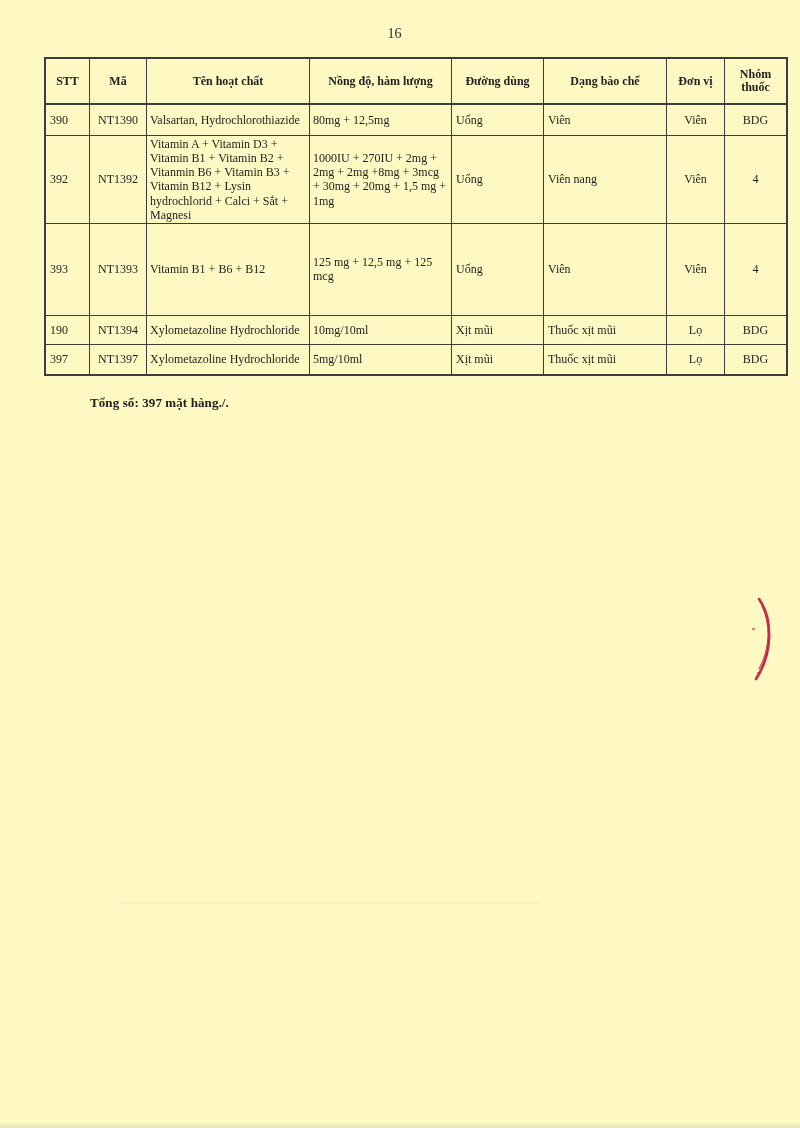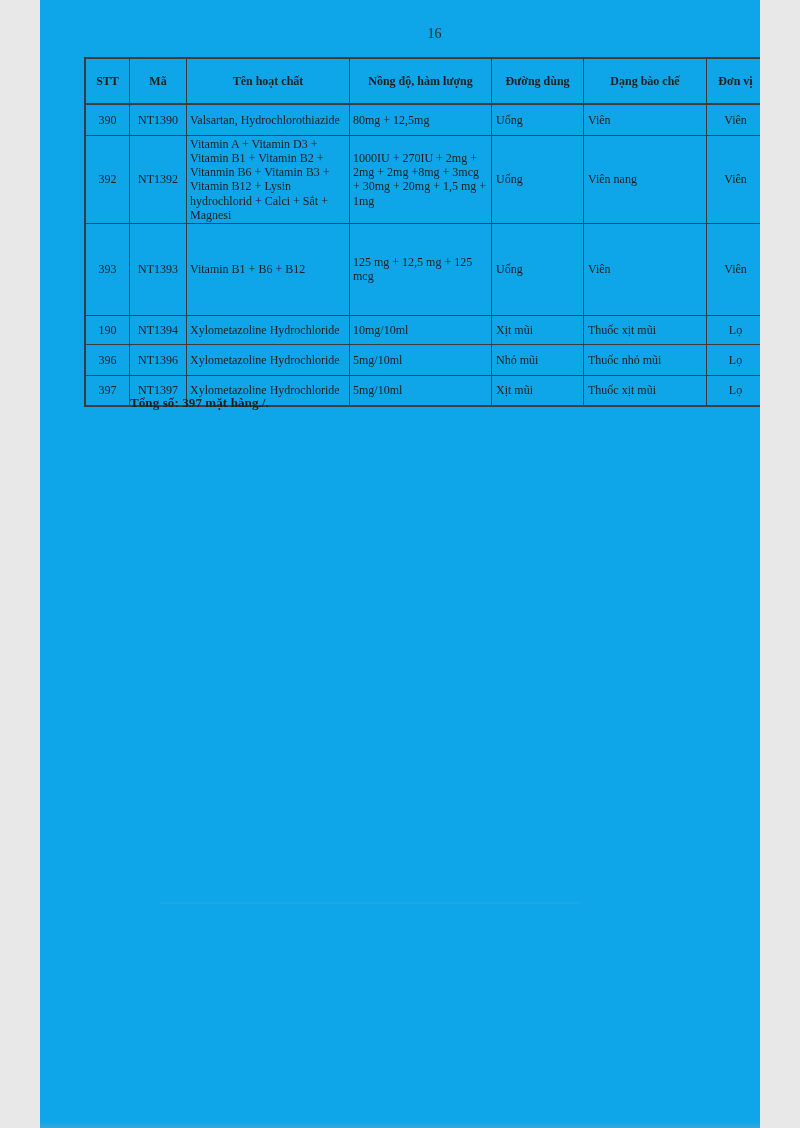--- a/index.html
+++ b/index.html
@@ -2,24 +2,24 @@
 <html><head>
 <meta charset="utf-8">
 <style>
   html, body {
     margin: 0;
     padding: 0;
     background: #e8e8e8;
   }
   .page {
     position: relative;
-    width: 720px;
+    width: 800px;
     height: 1128px;
     margin: 0 auto;
-    background: #0ea5e9;
+    background: #fef9c3;
     overflow: hidden;
     font-family: "Liberation Serif", "DejaVu Serif", serif;
     color: #1f1f1f;
   }
   .page-number {
     position: absolute;
     top: 26px;
     left: 44px;
     width: 701px;
     text-align: center;
@@ -50,21 +50,21 @@
     font-weight: bold;
     text-align: center;
     border-bottom: 2px solid #3c3c3c;
     padding: 9px 2px;
     line-height: 1.1;
   }
   .drug-table tbody tr { height: 31px; }
   .drug-table tbody tr:nth-child(2) { height: 17px; }
   .drug-table tbody tr:nth-child(3) { height: 92px; }
   .drug-table tbody tr:nth-child(4) { height: 29px; }
-  .col-stt       { width: 39px;  text-align: center; }
+  .col-stt       { width: 39px;  text-align: left; }
   .col-ma        { width: 52px;  text-align: center; }
   .col-ten       { width: 158px; text-align: left; }
   .col-nongdo    { width: 137px; text-align: left; }
   .col-duongdung { width: 87px;  text-align: left; }
   .col-dangbaoche{ width: 118px; text-align: left; }
   .col-donvi     { width: 53px;  text-align: center; }
   .col-nhomthuoc { width: 57px;  text-align: center; }
   td.col-ten, td.col-nongdo { padding: 1px 3px; }
   .total-line {
     position: absolute;
@@ -155,30 +155,20 @@
           <td class="col-stt">190</td>
           <td class="col-ma">NT1394</td>
           <td class="col-ten">Xylometazoline Hydrochloride</td>
           <td class="col-nongdo">10mg/10ml</td>
           <td class="col-duongdung">Xịt mũi</td>
           <td class="col-dangbaoche">Thuốc xịt mũi</td>
           <td class="col-donvi">Lọ</td>
           <td class="col-nhomthuoc">BDG</td>
         </tr>
         <tr>
-          <td class="col-stt">396</td>
-          <td class="col-ma">NT1396</td>
-          <td class="col-ten">Xylometazoline Hydrochloride</td>
-          <td class="col-nongdo">5mg/10ml</td>
-          <td class="col-duongdung">Nhỏ mũi</td>
-          <td class="col-dangbaoche">Thuốc nhỏ mũi</td>
-          <td class="col-donvi">Lọ</td>
-          <td class="col-nhomthuoc">BDG</td>
-        </tr>
-        <tr>
           <td class="col-stt">397</td>
           <td class="col-ma">NT1397</td>
           <td class="col-ten">Xylometazoline Hydrochloride</td>
           <td class="col-nongdo">5mg/10ml</td>
           <td class="col-duongdung">Xịt mũi</td>
           <td class="col-dangbaoche">Thuốc xịt mũi</td>
           <td class="col-donvi">Lọ</td>
           <td class="col-nhomthuoc">BDG</td>
         </tr>
       </tbody>

